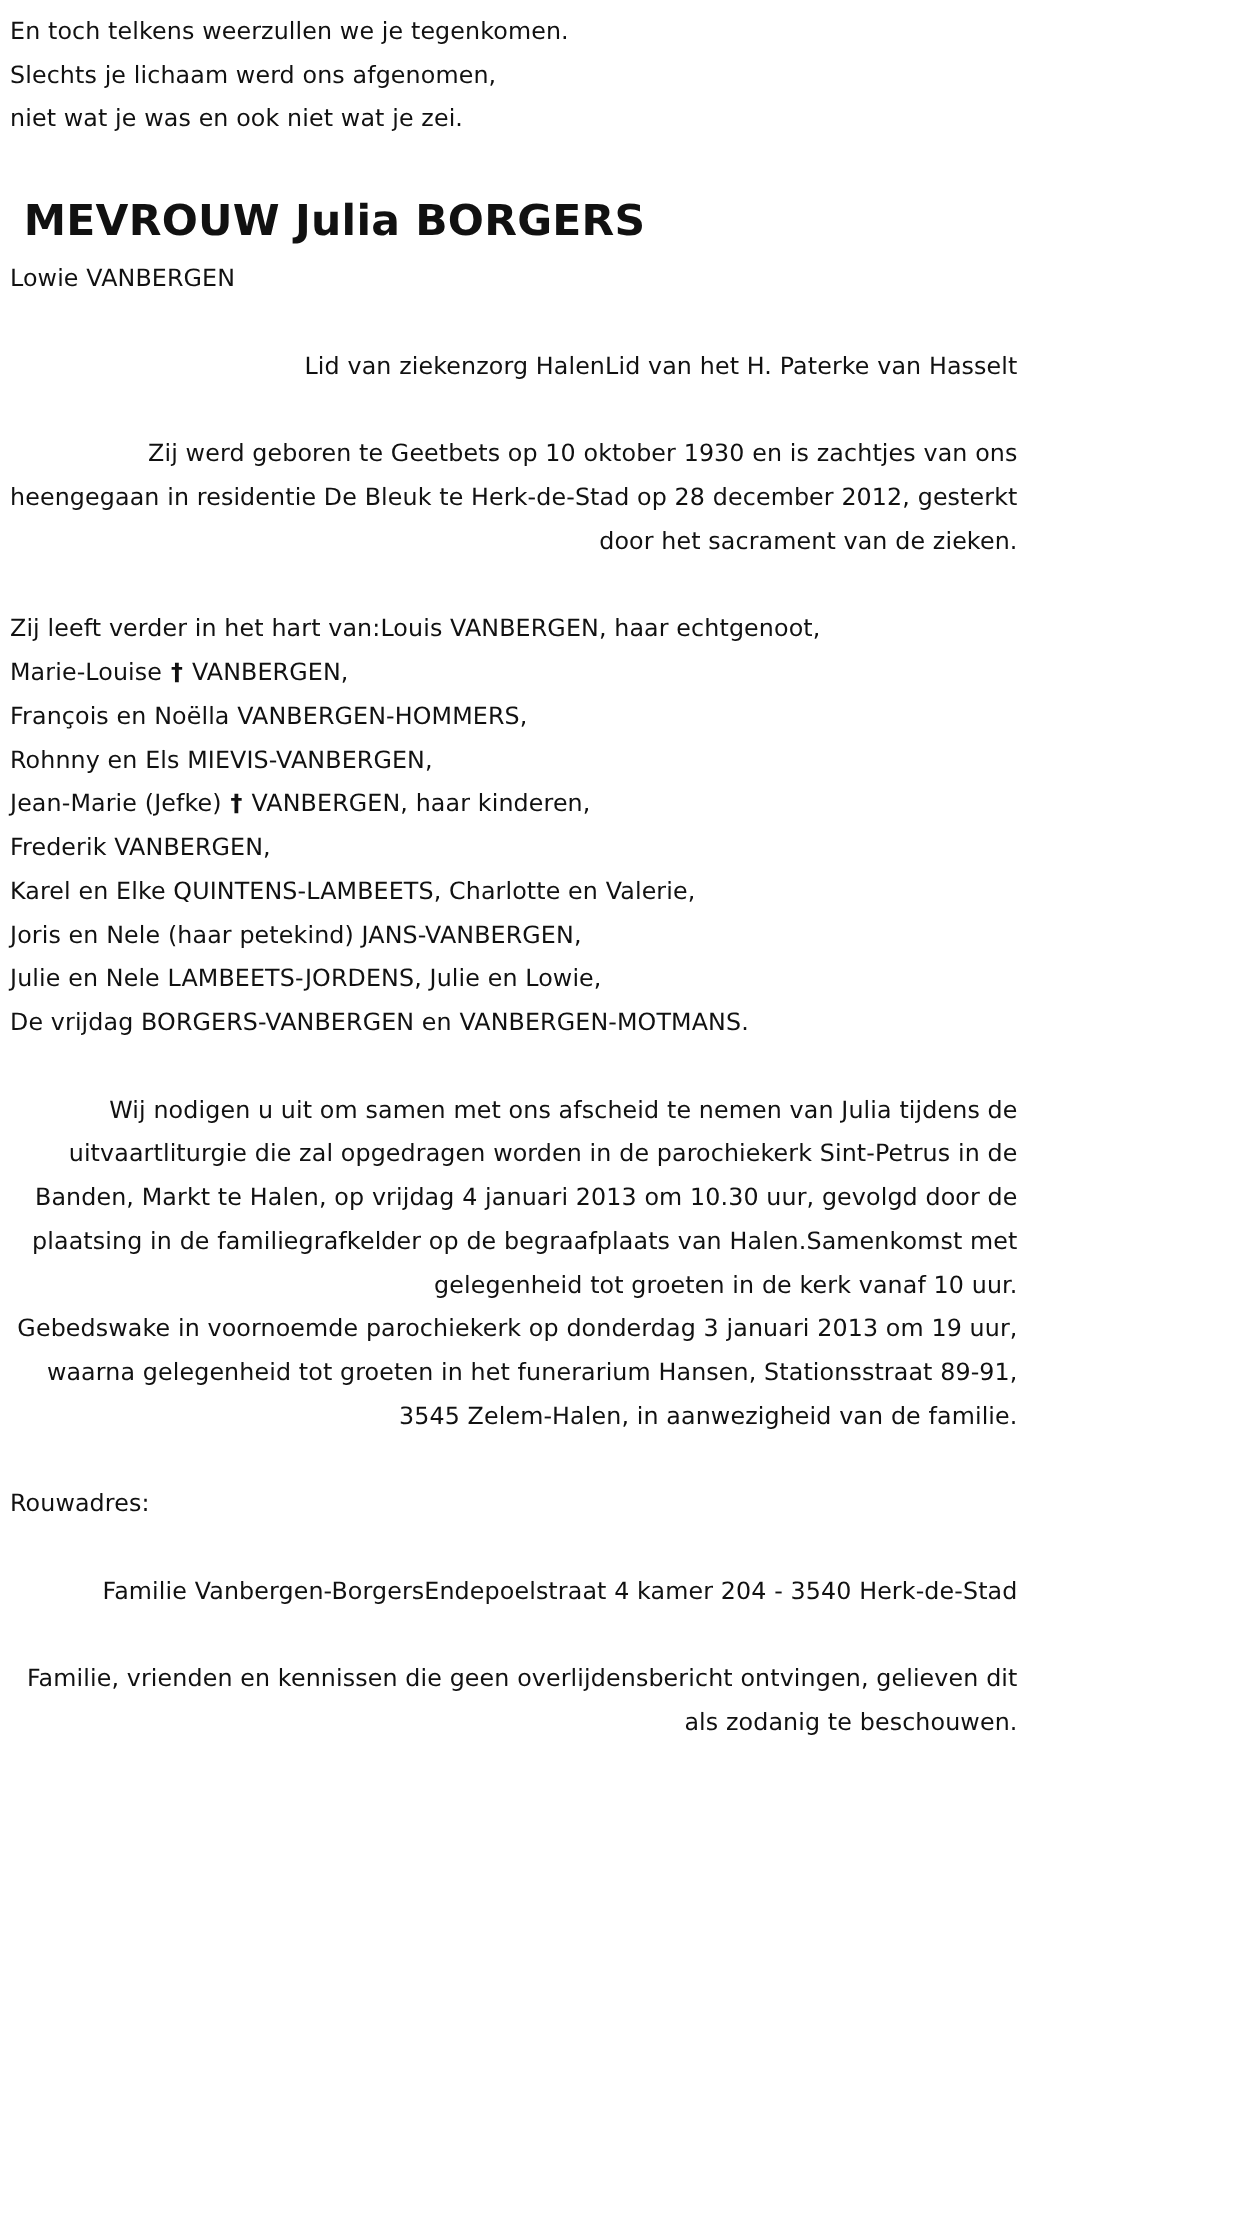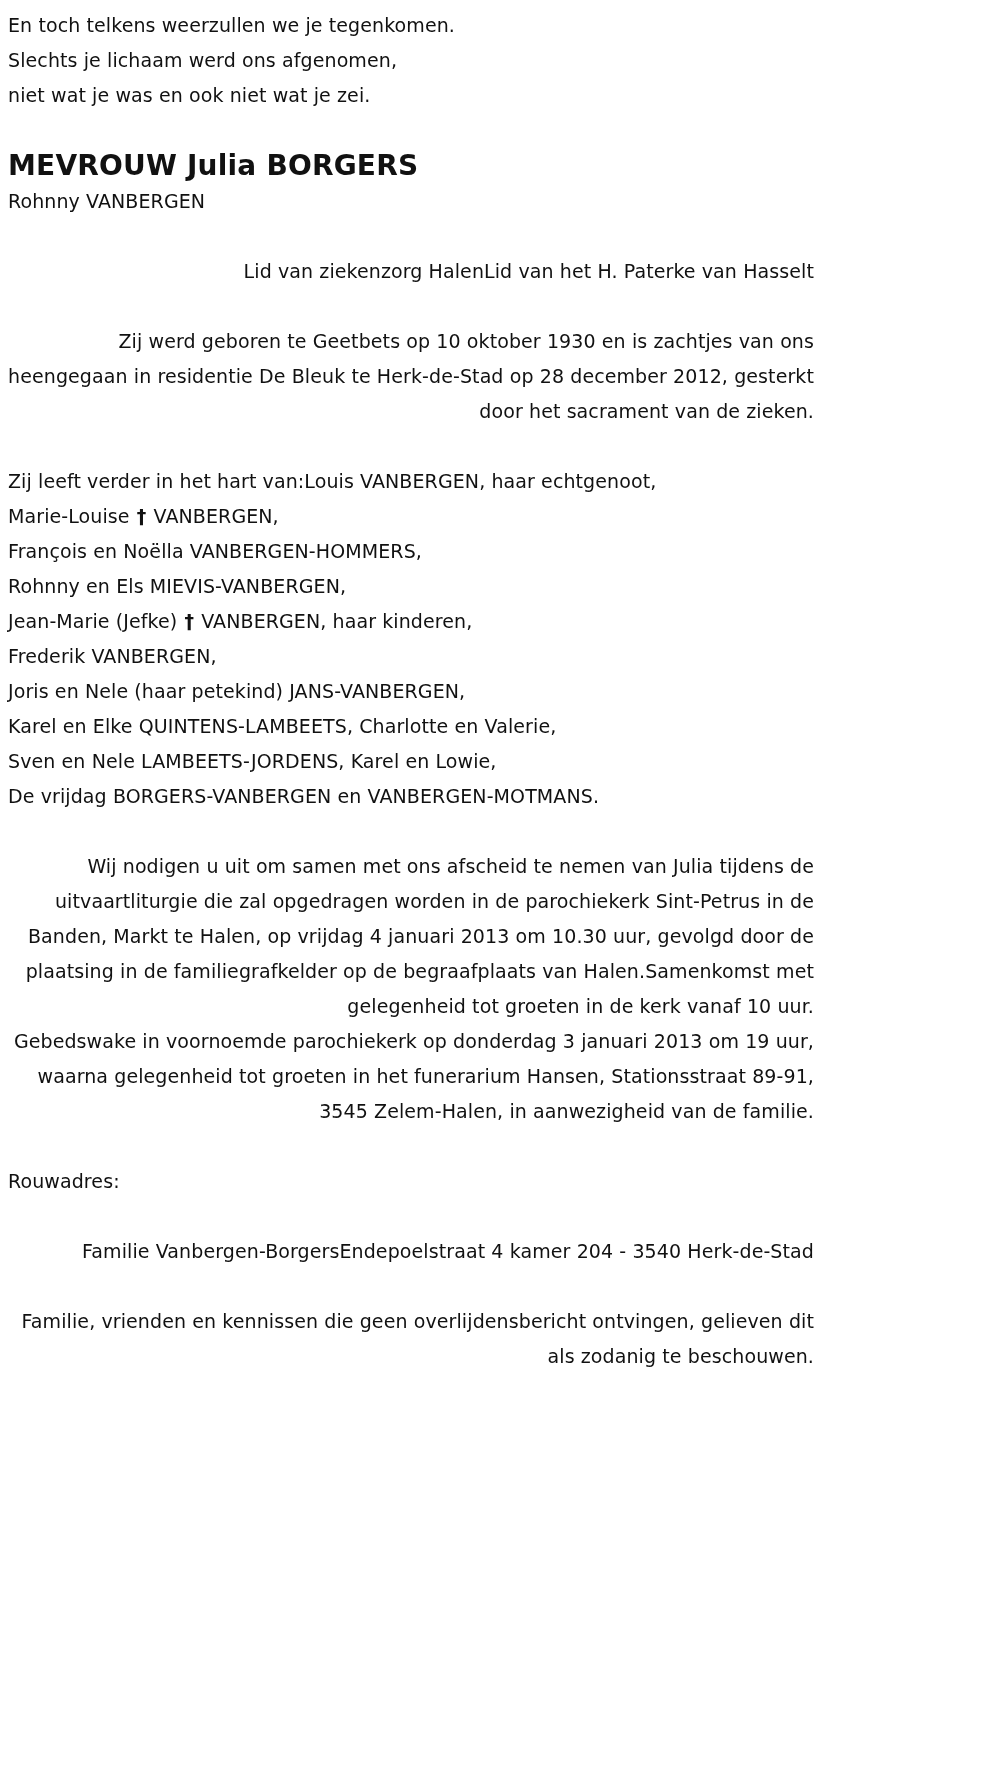--- a/index.html
+++ b/index.html
@@ -24,25 +24,25 @@
     font-size: 19px;
     line-height: 35px;
     letter-spacing: 0.1px;
     margin: 0;
     max-width: 870px;
   }
   .spacer {
     height: 35px;
   }
   .deceased-name {
-    font-size: 28px;
+    font-size: 34px;
     font-weight: bold;
     line-height: 36px;
     letter-spacing: 0.2px;
-    margin: 0;
+    margin: 11px;
   }
   .lines > span {
     display: block;
   }
   .paragraph {
     text-align: right;
   }
   .dagger {
     font-weight: bold;
     padding: 0 1px;
@@ -57,43 +57,43 @@
     <span>En toch telkens weerzullen we je tegenkomen.</span>
     <span>Slechts je lichaam werd ons afgenomen,</span>
     <span>niet wat je was en ook niet wat je zei.</span>
   </div>
 
   <div class="spacer"></div>
 
   <div class="deceased-name">MEVROUW Julia BORGERS</div>
 
   <div class="block lines">
-    <span>Rohnny VANBERGEN</span>
+    <span>Lowie VANBERGEN</span>
   </div>
 
   <div class="spacer"></div>
 
   <div class="block paragraph">Lid van ziekenzorg HalenLid van het H. Paterke van Hasselt</div>
 
   <div class="spacer"></div>
 
   <div class="block paragraph">Zij werd geboren te Geetbets op 10 oktober 1930 en is zachtjes van ons heengegaan in residentie De Bleuk te Herk-de-Stad op 28 december 2012, gesterkt door het sacrament van de zieken.</div>
 
   <div class="spacer"></div>
 
   <div class="block lines">
     <span>Zij leeft verder in het hart van:Louis VANBERGEN, haar echtgenoot,</span>
     <span>Marie-Louise <span class="dagger">†</span> VANBERGEN,</span>
     <span>François en Noëlla VANBERGEN-HOMMERS,</span>
     <span>Rohnny en Els MIEVIS-VANBERGEN,</span>
     <span>Jean-Marie (Jefke) <span class="dagger">†</span> VANBERGEN, haar kinderen,</span>
     <span>Frederik VANBERGEN,</span>
+    <span>Karel en Elke QUINTENS-LAMBEETS, Charlotte en Valerie,</span>
     <span>Joris en Nele (haar petekind) JANS-VANBERGEN,</span>
-    <span>Karel en Elke QUINTENS-LAMBEETS, Charlotte en Valerie,</span>
-    <span>Sven en Nele LAMBEETS-JORDENS, Karel en Lowie,</span>
+    <span>Julie en Nele LAMBEETS-JORDENS, Julie en Lowie,</span>
     <span>De vrijdag BORGERS-VANBERGEN en VANBERGEN-MOTMANS.</span>
   </div>
 
   <div class="spacer"></div>
 
   <div class="block paragraph">Wij nodigen u uit om samen met ons afscheid te nemen van Julia tijdens de uitvaartliturgie die zal opgedragen worden in de parochiekerk Sint-Petrus in de Banden, Markt te Halen, op vrijdag 4 januari 2013 om 10.30 uur, gevolgd door de plaatsing in de familiegrafkelder op de begraafplaats van Halen.Samenkomst met gelegenheid tot groeten in de kerk vanaf 10 uur.</div>
 
   <div class="block paragraph">Gebedswake in voornoemde parochiekerk op donderdag 3 januari 2013 om 19 uur, waarna gelegenheid tot groeten in het funerarium Hansen, Stationsstraat 89-91, 3545 Zelem-Halen, in aanwezigheid van de familie.</div>
 
   <div class="spacer"></div>

